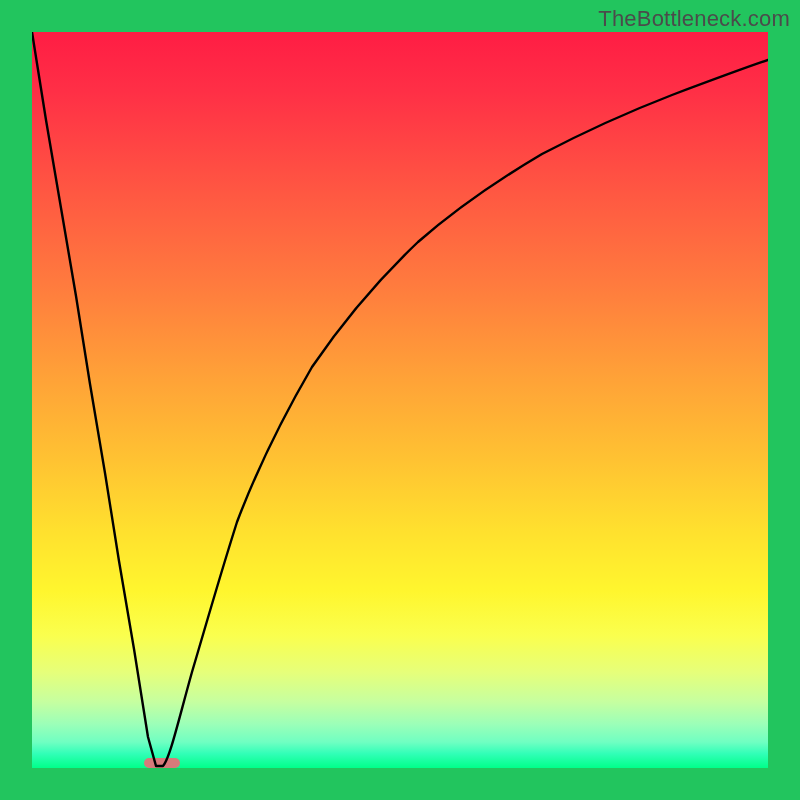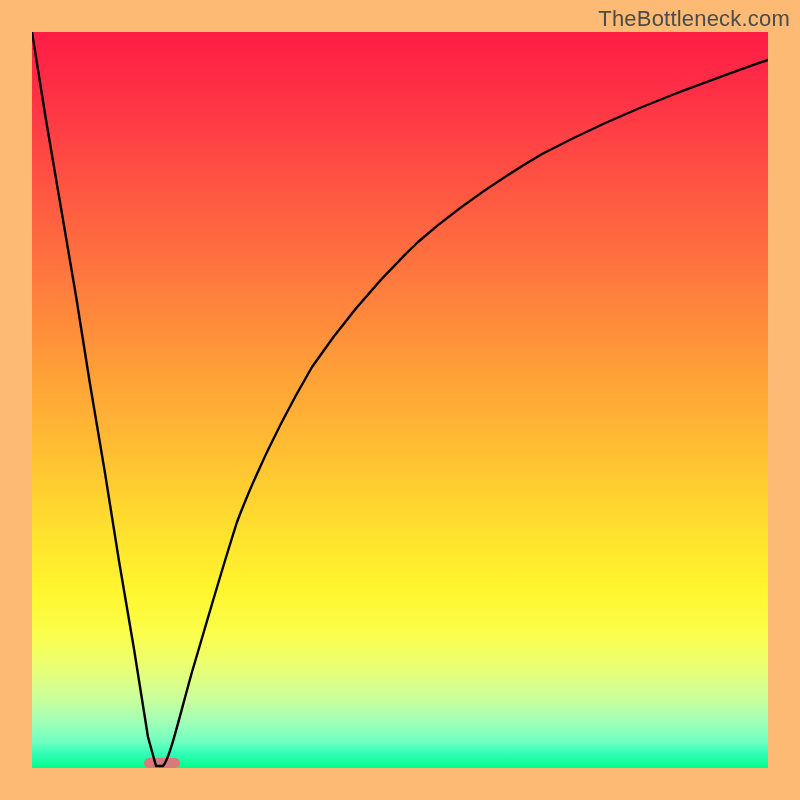--- a/index.html
+++ b/index.html
@@ -8,21 +8,21 @@
     width: 800px;
     height: 800px;
     overflow: hidden;
     background: #000;
     font-family: Arial, Helvetica, sans-serif;
   }
   .frame {
     position: relative;
     width: 800px;
     height: 800px;
-    background: #fdba74;
+    background: #22c55e;
   }
   .plot-area {
     position: absolute;
     left: 32px;
     top: 32px;
     width: 736px;
     height: 736px;
     
     background: linear-gradient(
       to bottom,

